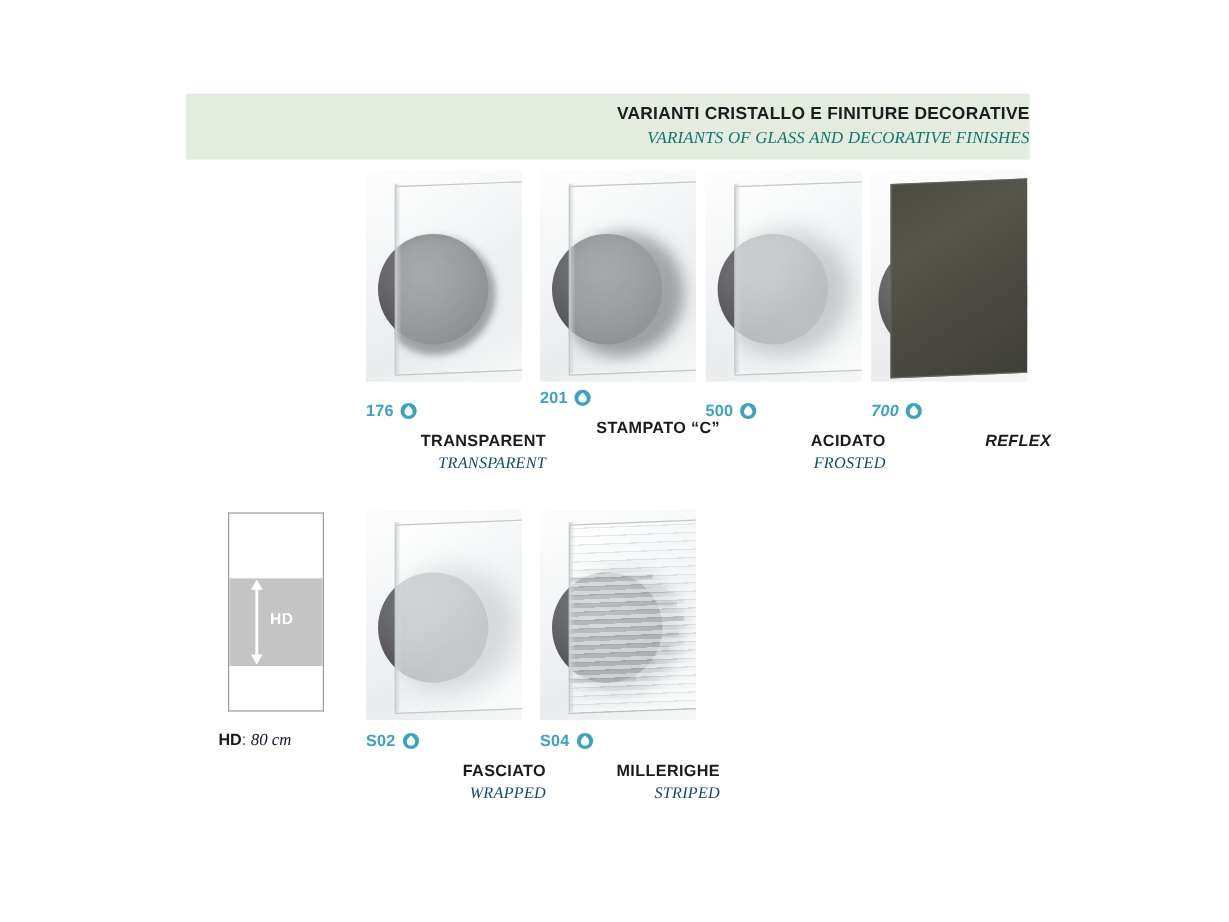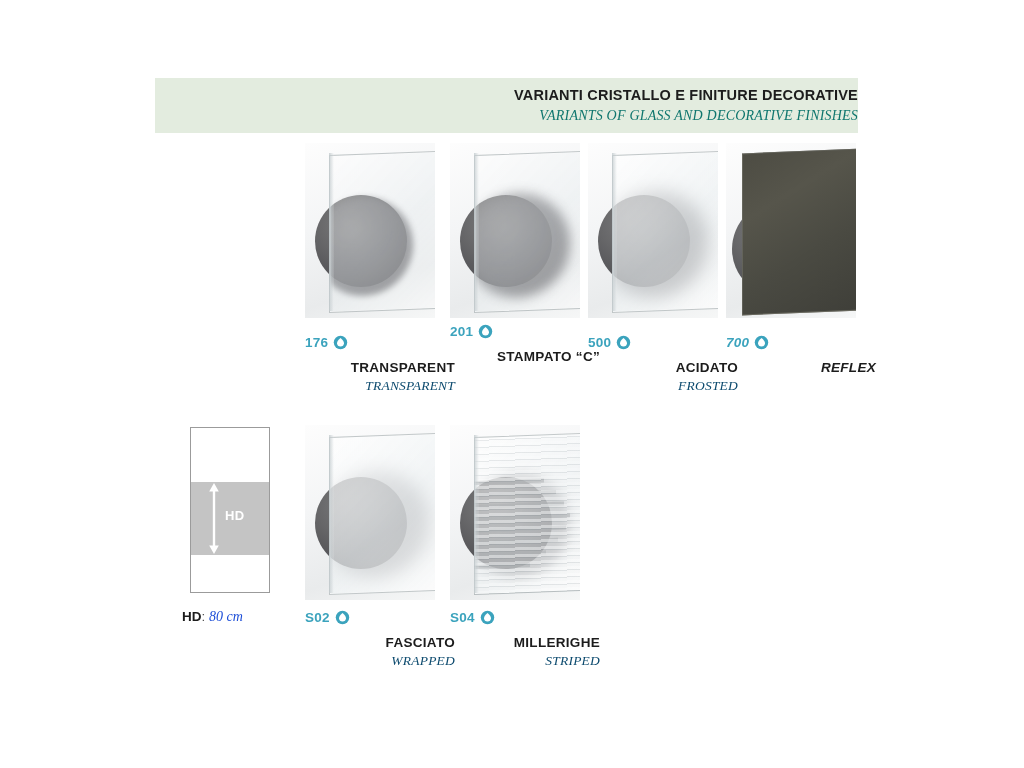--- a/index.html
+++ b/index.html
@@ -258,21 +258,21 @@
     white-space: nowrap;
   }
   .hd-caption b {
     font-family: "Liberation Sans", sans-serif;
     font-weight: bold;
     color: #1c1c1c;
   }
   .hd-caption i {
     font-family: "Liberation Serif", serif;
     font-style: italic;
-    color: #1d4ed8;
+    color: #0f172a;
     font-size: 14px;
   }
   .hd-caption .sep {
     font-family: "Liberation Sans", sans-serif;
     color: #555;
     font-weight: normal;
   }
 </style>
 </head>
 <body>

